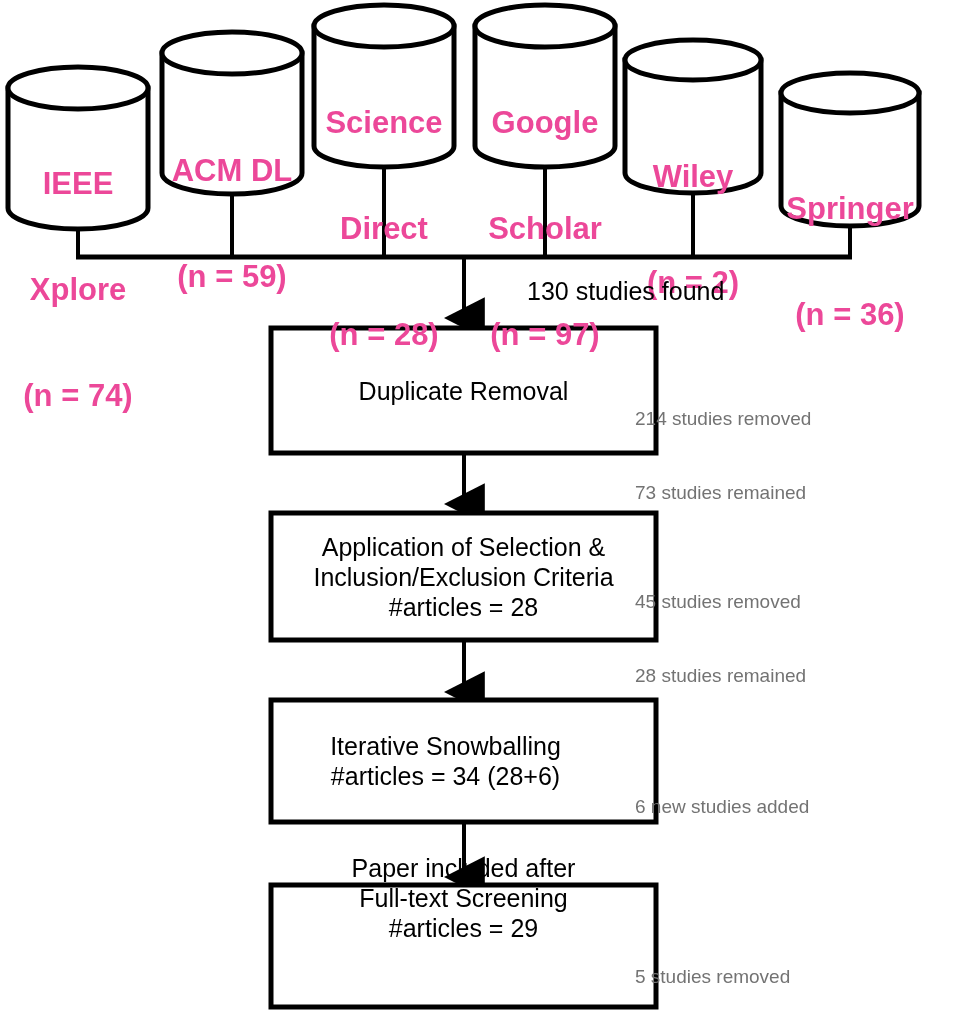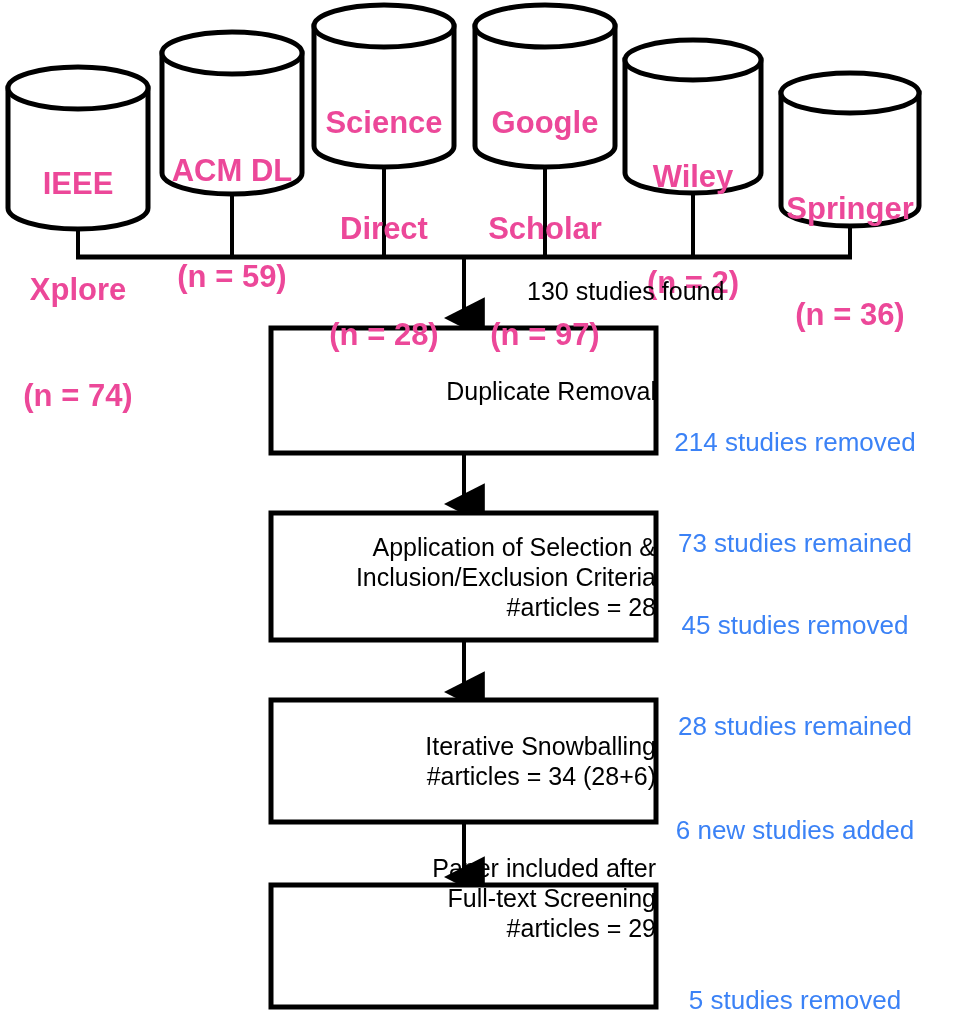--- a/index.html
+++ b/index.html
@@ -50,32 +50,32 @@
 
   
   .box-text {
     position: absolute;
     text-align: center;
     line-height: 1.2;
     font-size: 25px;
     color: #000;
     display: flex;
     flex-direction: column;
-    align-items: flex-end;
+    align-items: center;
     justify-content: center;
   }
   .box-text .box-line { display: block; white-space: pre; }
 
   
   .side-note {
     position: absolute;
-    text-align: center;
+    text-align: left;
     line-height: 1.3;
-    font-size: 26px;
-    color: #3b82f6;
+    font-size: 19px;
+    color: #737373;
     white-space: pre;
   }
   .side-note .note-line { display: block; }
 
   
   .manifold-caption {
     position: absolute;
     font-size: 25px;
     line-height: 1.2;
     color: #000;
@@ -193,21 +193,21 @@
     <div class="box-text" style="left:271px; top:328px; width:385px; height:125px;">
       <span class="box-line">Duplicate Removal</span>
     </div>
 
     <div class="box-text" style="left:271px; top:513px; width:385px; height:127px;">
       <span class="box-line">Application of Selection &amp;</span>
       <span class="box-line">Inclusion/Exclusion Criteria</span>
       <span class="box-line">#articles = 28</span>
     </div>
 
-    <div class="box-text" style="left:271px; top:700px; width:385px; height:122px;">
+    <div class="box-text" style="left:253px; top:700px; width:385px; height:122px;">
       <span class="box-line">Iterative Snowballing</span>
       <span class="box-line">#articles = 34 (28+6)</span>
     </div>
 
     <div class="box-text" style="left:271px; top:837px; width:385px; height:122px;">
       <span class="box-line">Paper included after</span>
       <span class="box-line">Full-text Screening</span>
       <span class="box-line">#articles = 29</span>
     </div>
 

